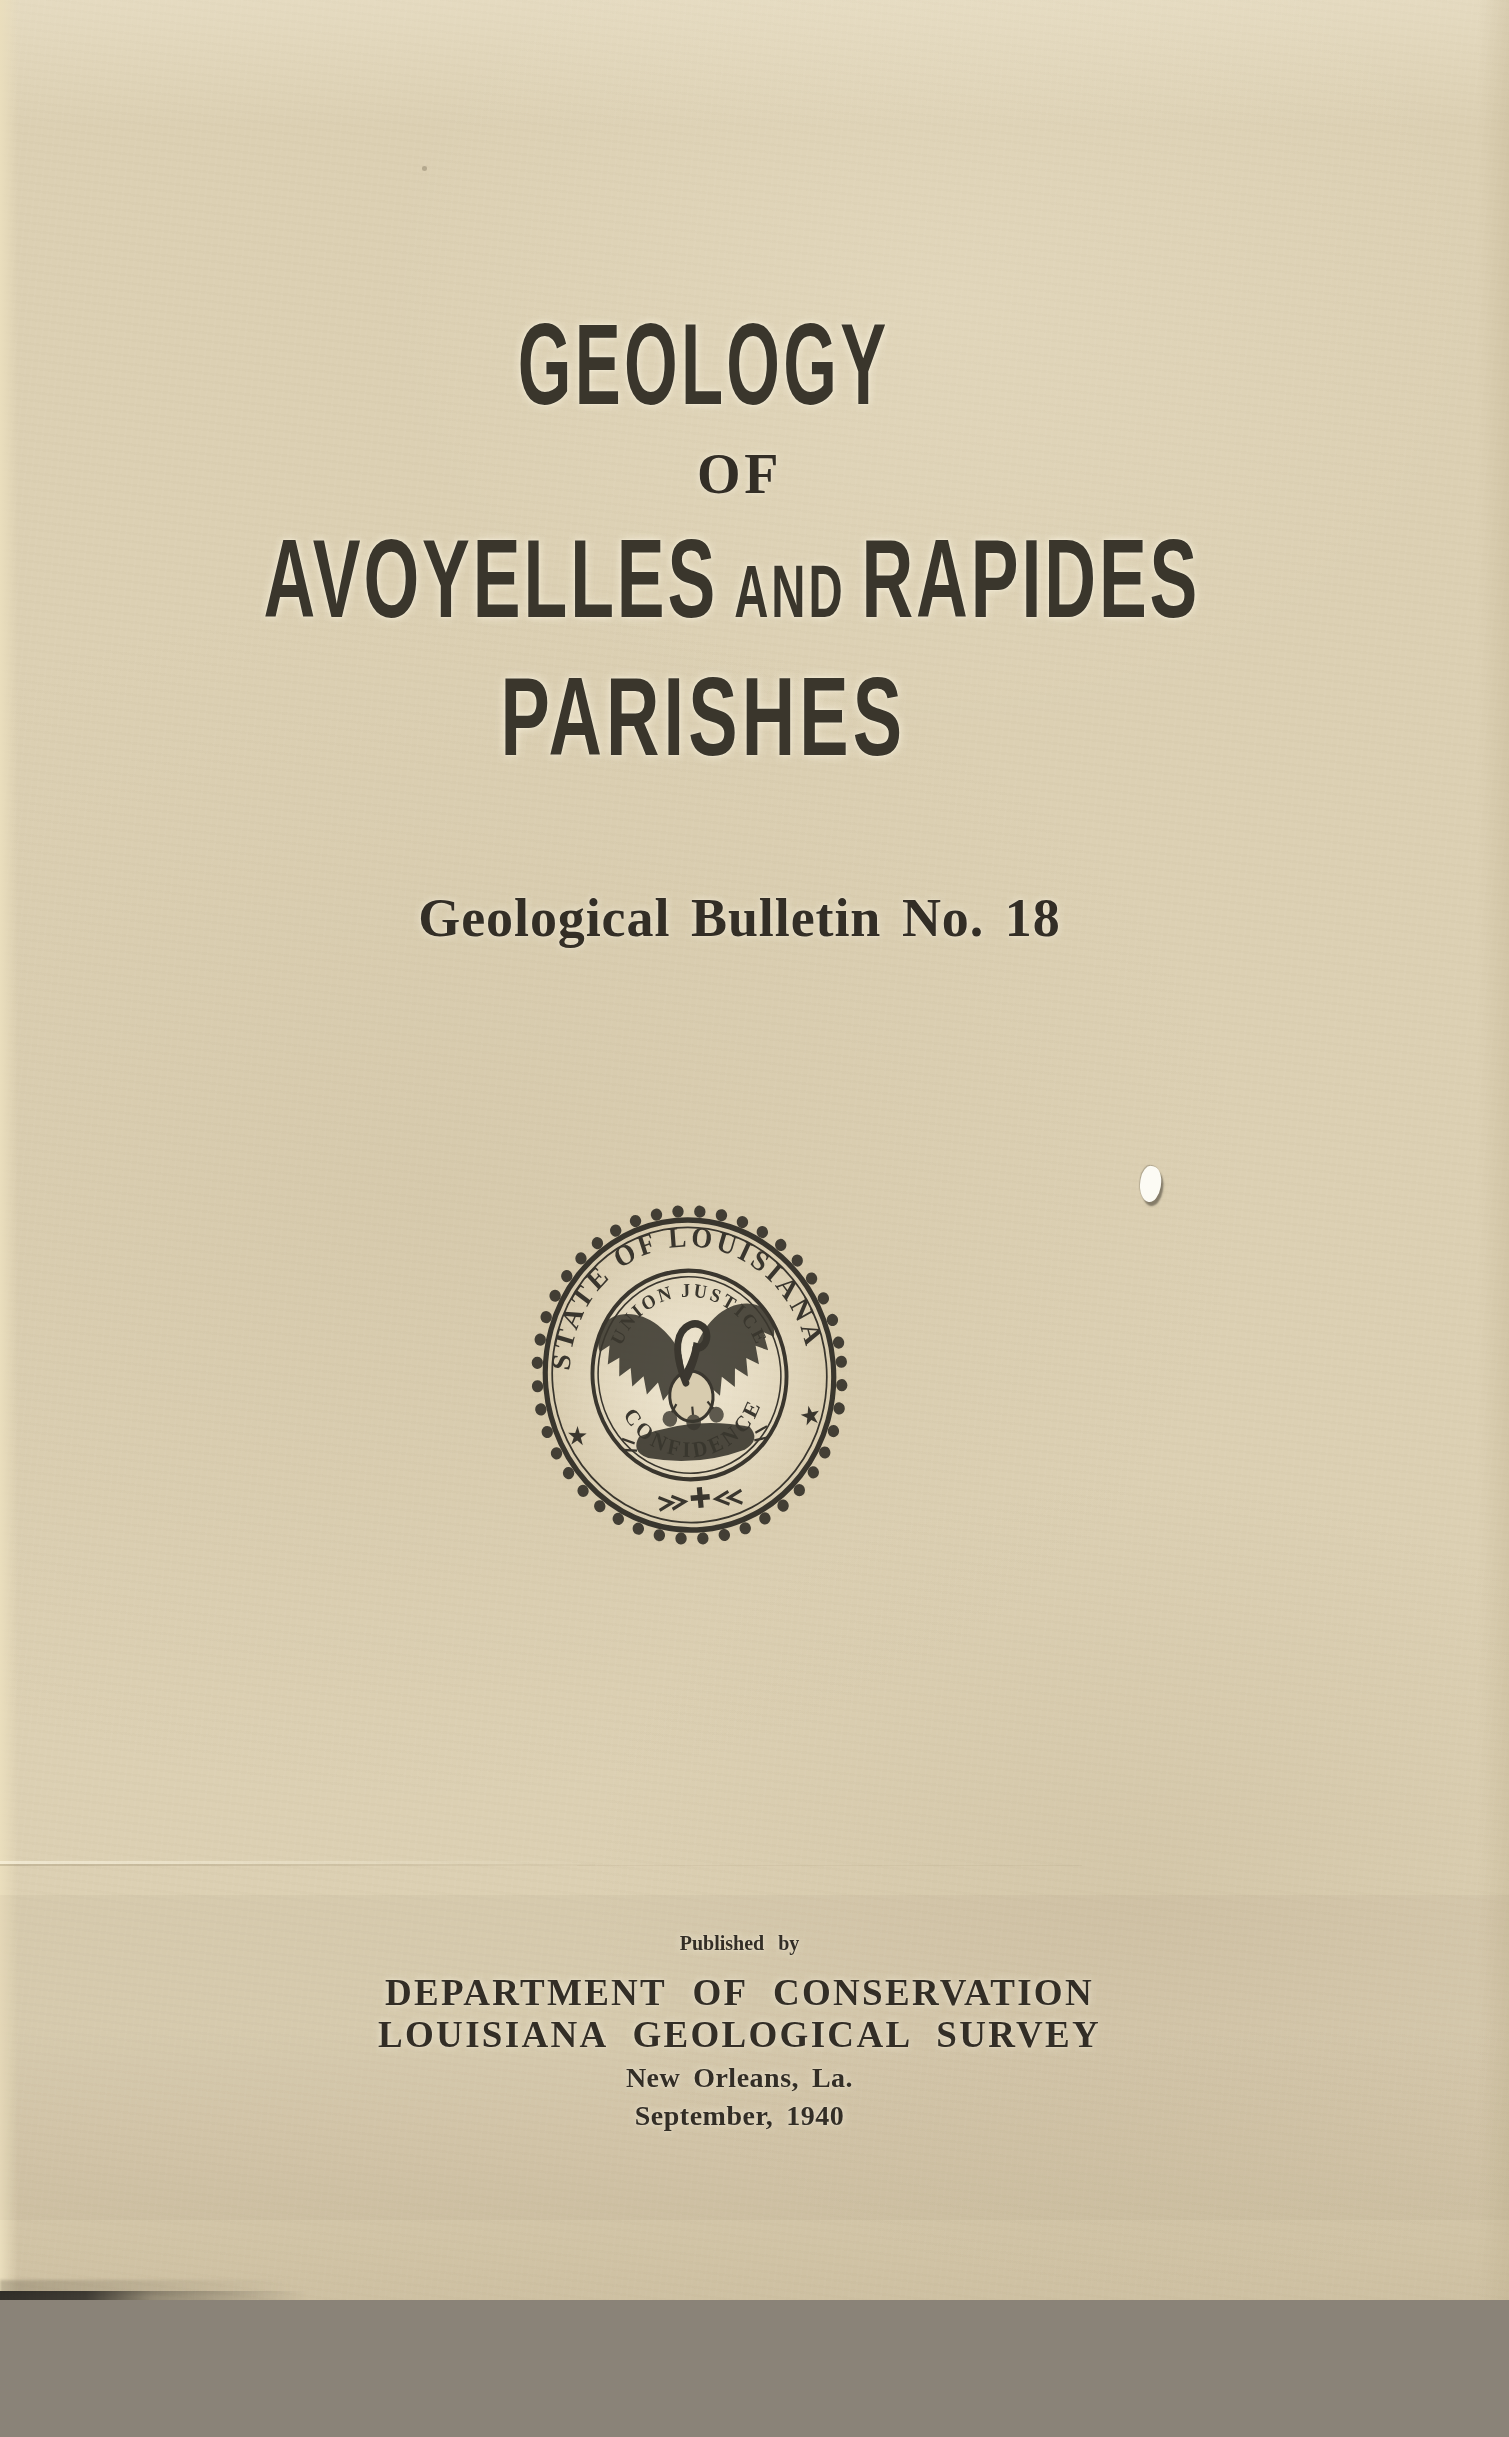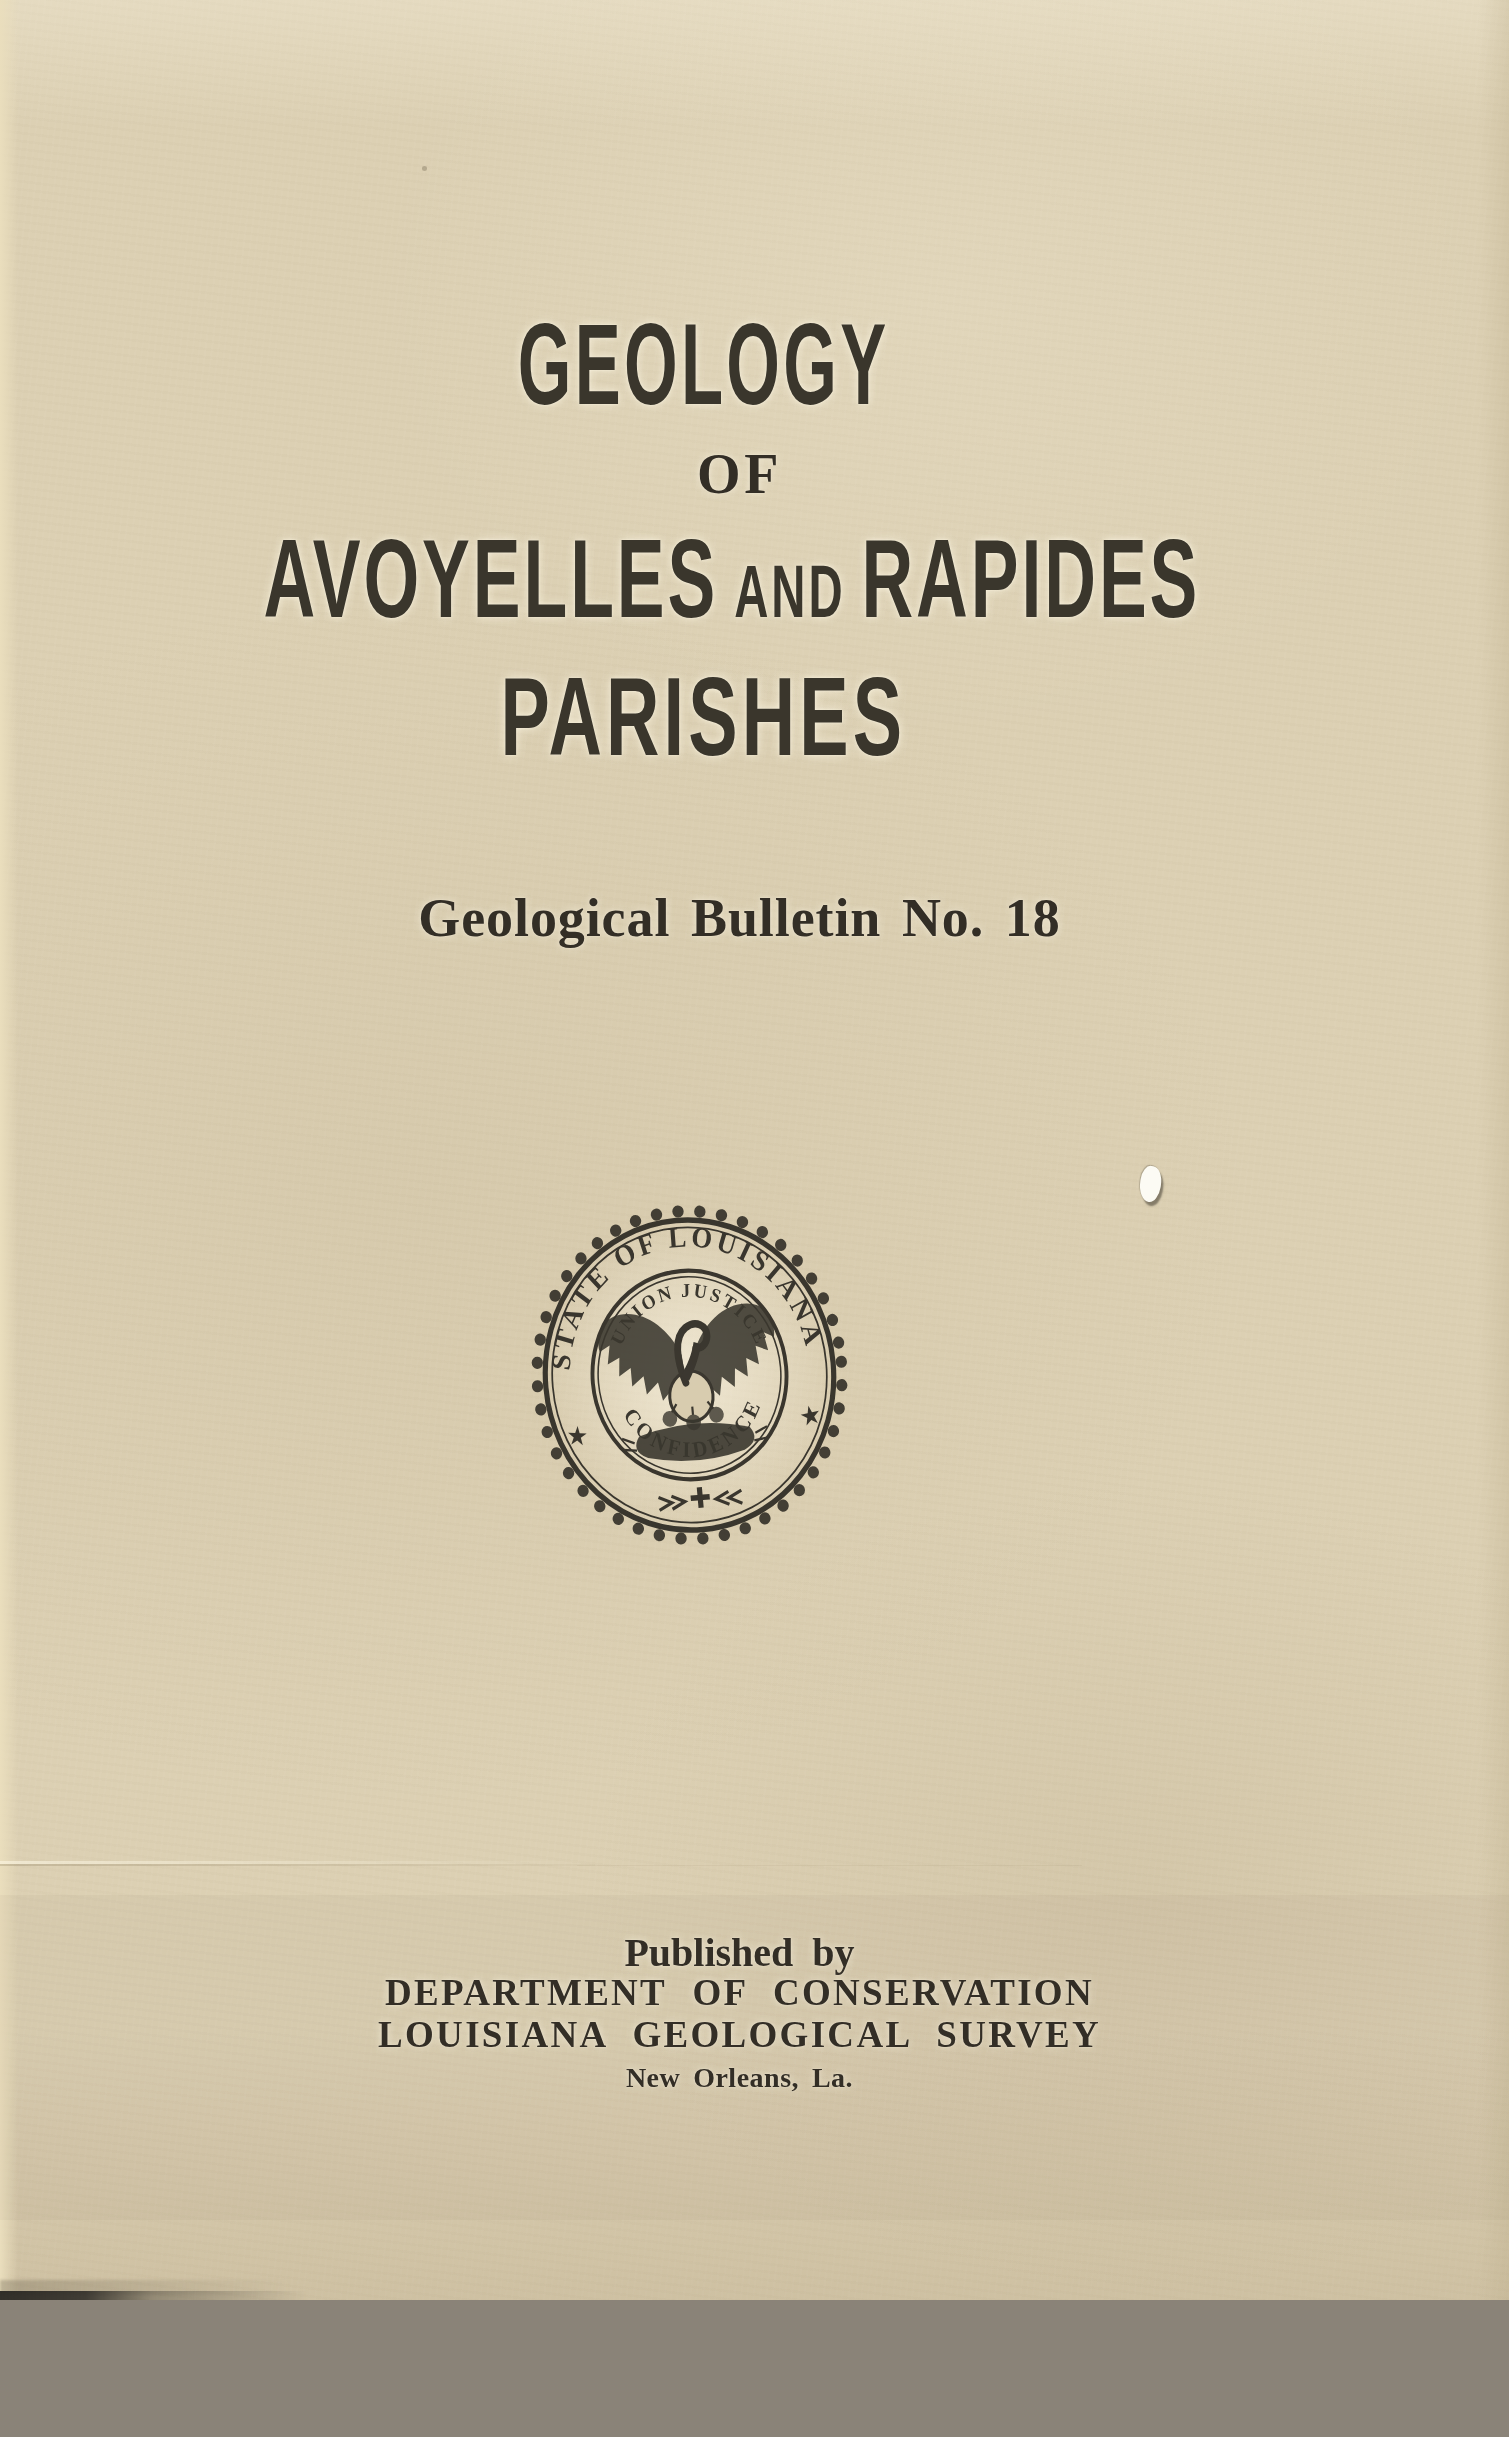--- a/index.html
+++ b/index.html
@@ -24,21 +24,21 @@
   .sans-title{
     font-family:"Liberation Sans", sans-serif;
     font-weight:bold;
     color:#3a362c;
     text-shadow:0 0 2.7px rgba(250,244,226,.75), 0 0 12.6px rgba(250,244,226,.85);
   }
   .squeeze{display:inline-block;transform-origin:50% 50%;}
   .and-small{font-size:74px;margin:0 25px;}
   .serif-ink{color:#332e26;font-weight:bold;text-shadow:0 0 1.8px rgba(250,244,226,.6), 0 0 9px rgba(250,244,226,.7);padding-left:36px;}
   .bulletin{font-size:54px;letter-spacing:0.9px;word-spacing:6.3px;}
-  .imprint-sm{font-size:40px;word-spacing:9px;}
+  .imprint-sm{font-size:20px;word-spacing:9px;}
   .imprint-caps{font-size:37px;letter-spacing:2.3px;word-spacing:14.4px;}
   .imprint-md{font-size:28px;letter-spacing:0.5px;word-spacing:5.4px;}
   .seal-halo{
     position:absolute;left:503px;top:1173px;width:374px;height:402px;
     background:radial-gradient(closest-side, rgba(248,241,223,.75), rgba(248,241,223,0) 78%);
   }
   .seal{position:absolute;left:525px;top:1198px;width:329px;height:354px;transform:rotate(-5deg);}
   .seal svg{display:block;width:100%;height:100%;opacity:.94;}
   .crease-a{position:absolute;left:0;top:1864px;width:595px;height:1.8px;
     background:linear-gradient(to right, rgba(100,84,52,.20), rgba(100,84,52,.03));}
@@ -176,17 +176,18 @@
 
   <div class="crease-b"></div>
   <div class="crease-a"></div>
   <div class="crease-c"></div>
   <div class="imprint-band"></div>
 
   <div class="center-line serif-ink imprint-sm" style="top:1933px;">Published by</div>
   <div class="center-line serif-ink imprint-caps" style="top:1974px;">DEPARTMENT OF CONSERVATION</div>
   <div class="center-line serif-ink imprint-caps" style="top:2016px;">LOUISIANA GEOLOGICAL SURVEY</div>
   <div class="center-line serif-ink imprint-md" style="top:2064px;">New Orleans, La.</div>
+  <div class="center-line serif-ink imprint-md" style="top:2102px;">September, 1940</div>
 
   <div class="bottom-smudge"></div>
   <div class="bottom-shadow"></div>
 </div>
 
 
 </body></html>

